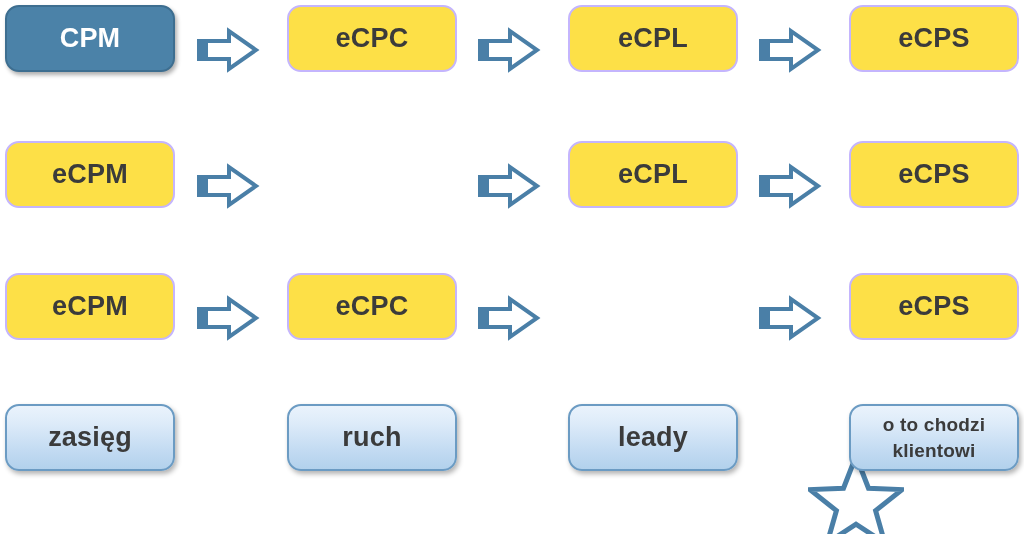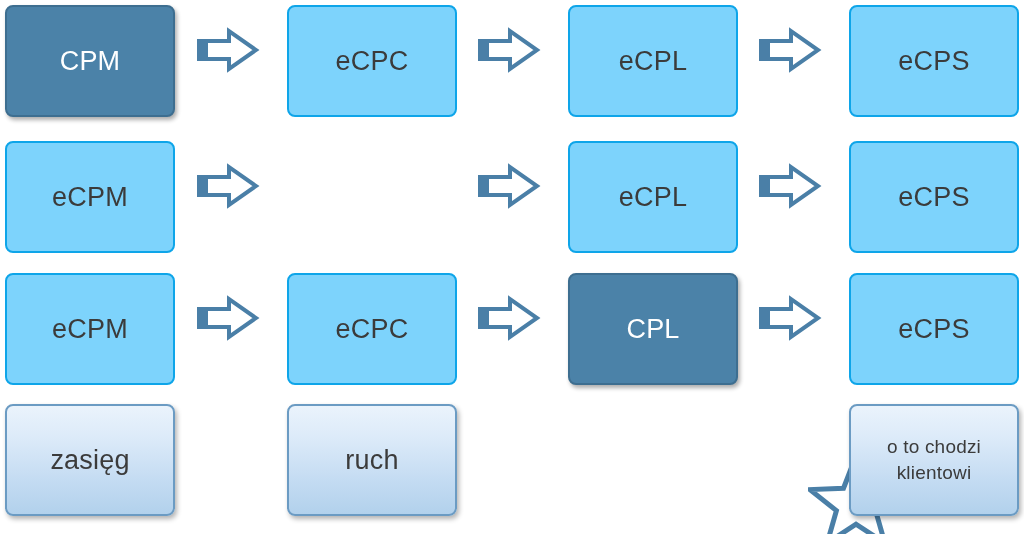--- a/index.html
+++ b/index.html
@@ -16,32 +16,33 @@
     width: 1024px;
     height: 534px;
     background: #ffffff;
     overflow: hidden;
   }
 
   
   .node {
     position: absolute;
     width: 170px;
-    height: 112px;
+    height: 67px;
     box-sizing: border-box;
-    border-radius: 8px;
+    border-radius: 14px;
     display: flex;
     align-items: center;
     justify-content: center;
     font-size: 27px;
     letter-spacing: 0.2px;
+    font-weight: bold;
   }
   .node.plain {
-    background: #7dd3fc;
-    border: 2px solid #0ea5e9;
+    background: #fde047;
+    border: 2px solid #c4b5fd;
     color: #3B3B3B;
   }
   .node.active {
     background: #4B82A8;
     border: 2px solid #3D6E90;
     color: #ffffff;
     box-shadow: 2px 3px 4px rgba(0,0,0,0.32);
   }
 
   
@@ -144,35 +145,35 @@
 
   <div class="node plain" style="left:287px; top:273px;">eCPC</div>
 
   <div class="arrow" style="left:477px; top:294px;">
     <svg viewBox="0 0 64 48" xmlns="http://www.w3.org/2000/svg">
       <path d="M3 15 L33 15 L33 5 L60 24 L33 43 L33 33 L3 33 Z" fill="#ffffff" stroke="#4A7FA7" stroke-width="4" stroke-linejoin="miter"></path>
       <rect x="3" y="15" width="9" height="18" fill="#4A7FA7"></rect>
     </svg>
   </div>
 
-  <div class="node active" style="left:568px; top:273px;">CPL</div>
 
   <div class="arrow" style="left:758px; top:294px;">
     <svg viewBox="0 0 64 48" xmlns="http://www.w3.org/2000/svg">
       <path d="M3 15 L33 15 L33 5 L60 24 L33 43 L33 33 L3 33 Z" fill="#ffffff" stroke="#4A7FA7" stroke-width="4" stroke-linejoin="miter"></path>
       <rect x="3" y="15" width="9" height="18" fill="#4A7FA7"></rect>
     </svg>
   </div>
 
   <div class="node plain" style="left:849px; top:273px;">eCPS</div>
 
   <div class="node result" style="left:287px; top:404px;">ruch</div>
 
   <div class="node result" style="left:5px;  top:404px;">zasięg</div>
 
+  <div class="node result" style="left:568px; top:404px;">leady</div>
 
   <div class="star" style="left:808px; top:452px;">
     <svg width="96" height="92" viewBox="0 0 96 92" xmlns="http://www.w3.org/2000/svg">
       <path d="M48 4 L60.5 36.2 L94 37.6 L67.6 58.6 L76.8 91 L48 72.2 L19.2 91 L28.4 58.6 L2 37.6 L35.5 36.2 Z" fill="#ffffff" stroke="#4A7FA7" stroke-width="5" stroke-linejoin="miter"></path>
     </svg>
   </div>
 
   <div class="node result small-text" style="left:849px; top:404px;">
     <div>
       <div>o to chodzi</div>

